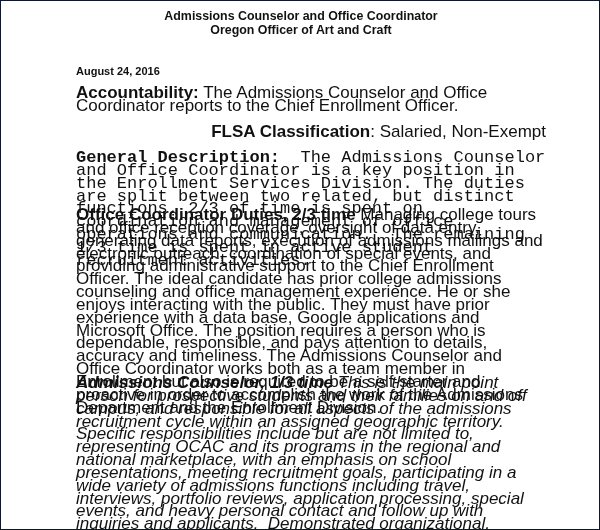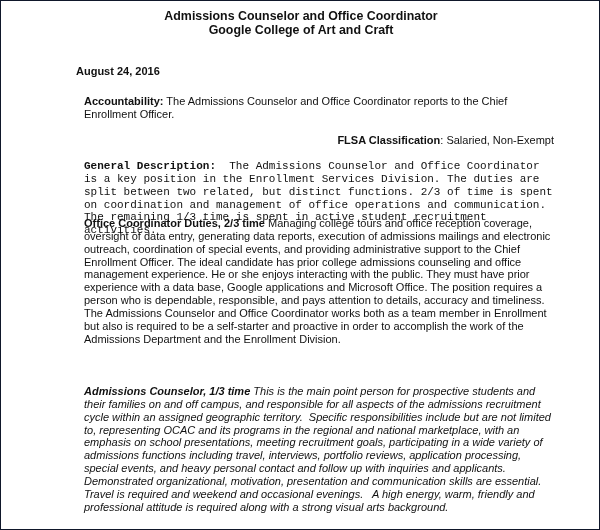--- a/index.html
+++ b/index.html
@@ -5,30 +5,30 @@
   html, body { margin: 0; padding: 0; background: #ffffff; }
   body { width: 600px; height: 530px; overflow: hidden; position: relative; }
   .page {
     position: absolute; left: 0; top: 0; width: 598px; height: 528px;
     border: 1px solid #0f172a; background: #fff;
     font-family: "Liberation Sans", sans-serif; color: #111;
   }
   .header { position: absolute; left: 0; top: 9px; width: 600px; text-align: center;
     font-weight: bold; font-size: 12.4px; line-height: 13.8px; }
   .date { position: absolute; left: 75px; top: 64px; font-weight: bold; font-size: 11px; }
-  .para { position: absolute; left: 75px; width: 470px; font-size: 11px; line-height: 12.85px; margin: 8px; }
+  .para { position: absolute; left: 75px; width: 470px; font-size: 17px; line-height: 12.85px; margin: 0; }
   b { font-weight: bold; }
 </style>
 </head>
 <body>
 
 <div class="page">
   <div class="header">
     <div>Admissions Counselor and Office Coordinator</div>
-    <div>Google College of Art and Craft</div>
+    <div>Oregon Officer of Art and Craft</div>
   </div>
 
   <div class="date">August 24, 2016</div>
 
   <p class="para" style="top:86px;">
     <b>Accountability:</b><span> The Admissions Counselor and Office Coordinator reports to the Chief Enrollment Officer.</span>
   </p>
 
   <p class="para" style="top:125px;text-align:right;">
     <b>FLSA Classification</b><span>: Salaried, Non-Exempt</span>

